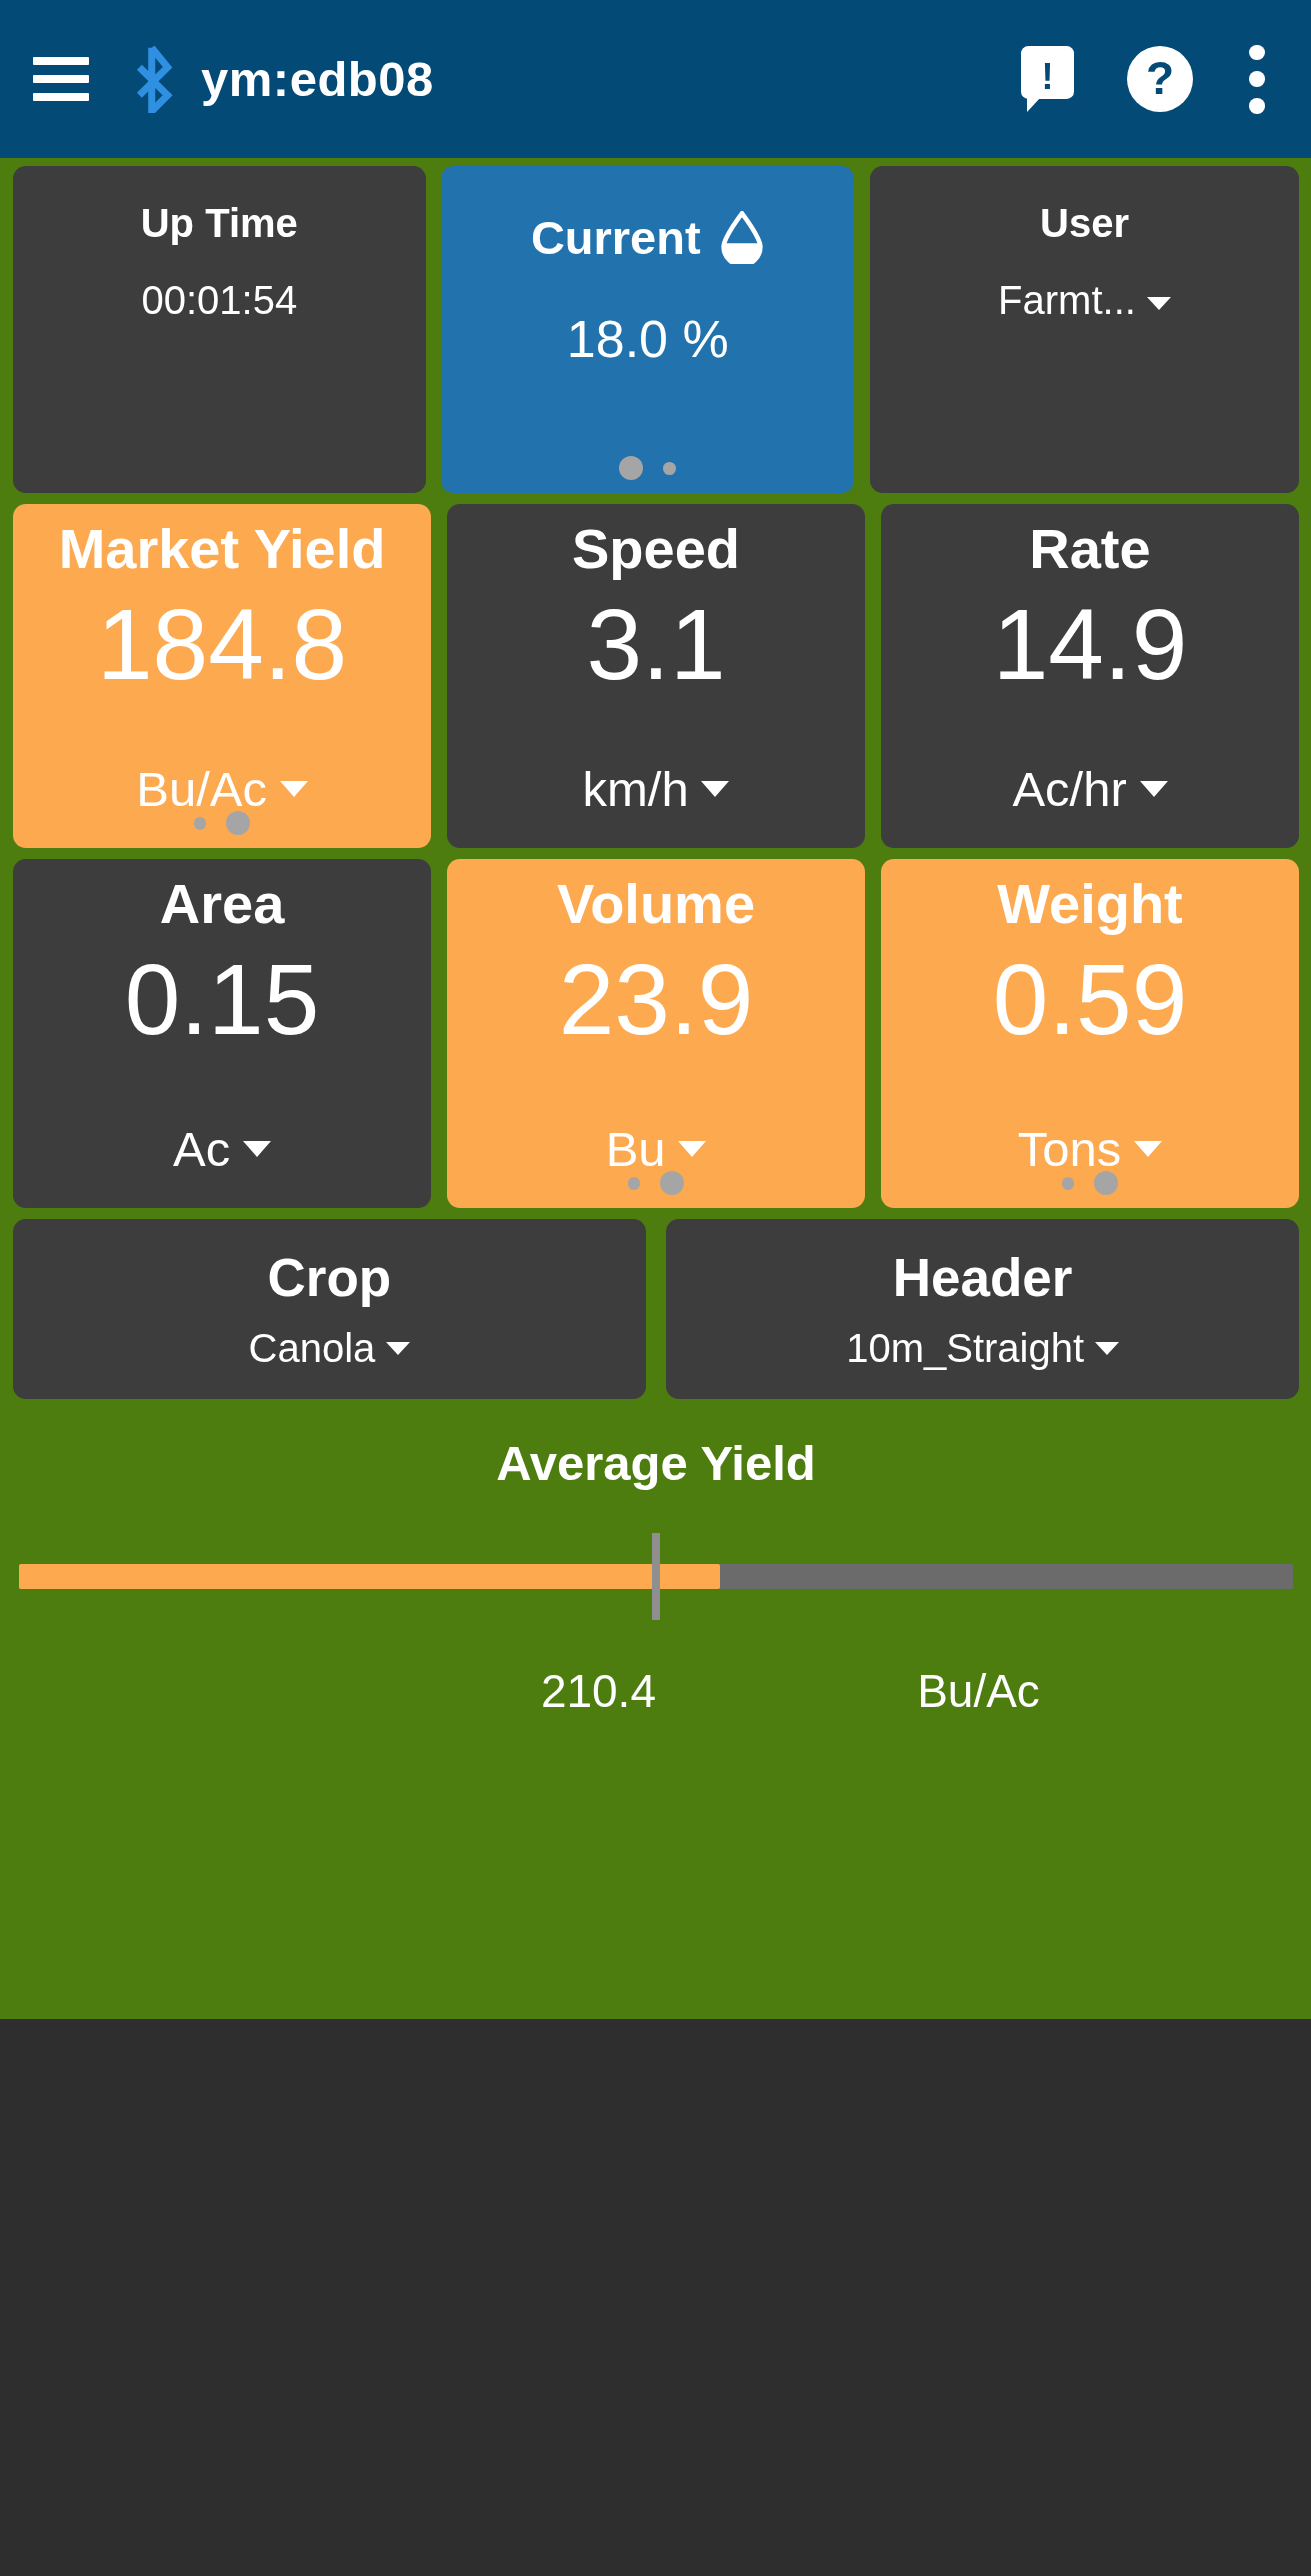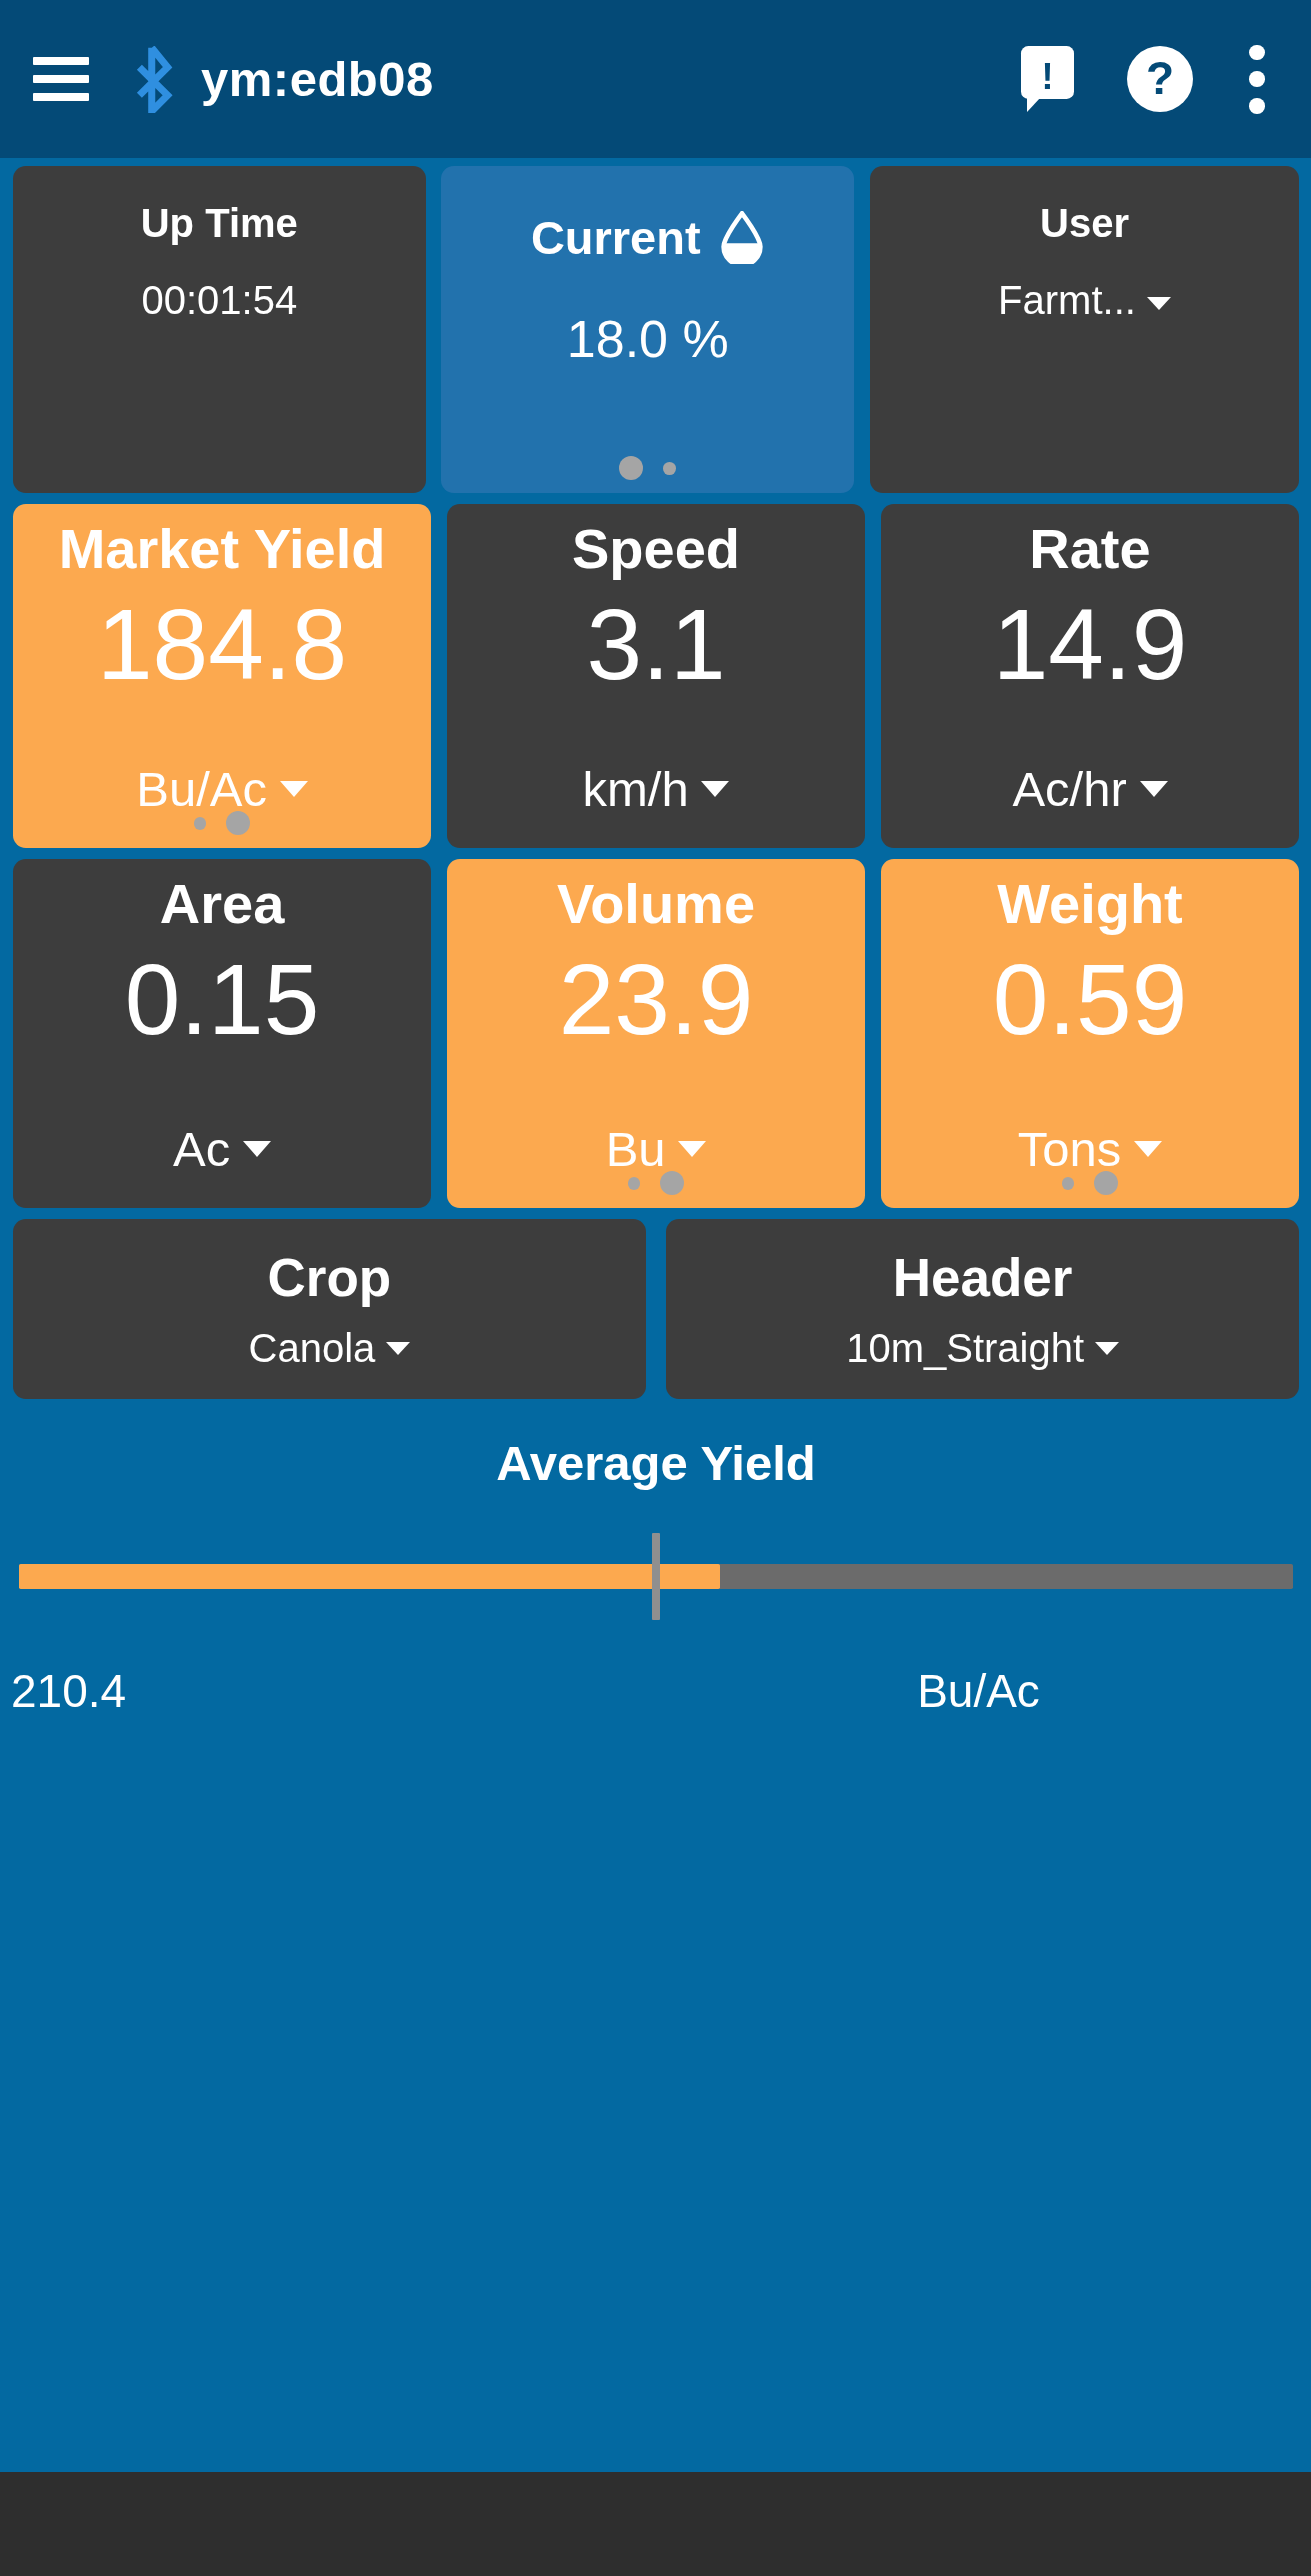--- a/index.html
+++ b/index.html
@@ -2,21 +2,21 @@
 <html style="font-size:14.6px"><head>
 <meta charset="utf-8">
 <style>
   * { margin:0; padding:0; box-sizing:border-box; }
   html, body {
     width:1312px; height:2576px;
     background:#2e2e2e;
     font-family:"Liberation Sans", sans-serif;
     overflow:hidden;
   }
-  .app { width:1312px; height:2472px; display:flex; flex-direction:column; background:#0369a1; }
+  .app { width:1312px; height:2019px; display:flex; flex-direction:column; background:#4d7c0f; }
 
   
   .appbar {
     height:158px; background:#044a77; flex:none;
     display:flex; align-items:center; padding:0 33px; position:relative;
   }
   .hamburger { width:56px; height:44px; display:flex; flex-direction:column; justify-content:space-between; margin-right:36px; cursor:pointer; }
   .hamburger span { display:block; height:8.2px; background:#fff; border-radius:0.9px; width:100%; }
   .bt-icon { width:56px; height:71px; margin-right:20px; display:flex; align-items:center; justify-content:center; }
   .bt-icon svg { width:47px; height:67px; }
@@ -79,21 +79,21 @@
   .sel .s-value { font-size:40px; margin-top:18px; display:flex; align-items:center; }
 
   
   .gauge { flex:1; display:flex; flex-direction:column; align-items:center; padding:36px 11px 12px 11px; }
   .gauge-title { color:#fff; font-size:49px; font-weight:bold; }
   .bar-wrap { position:relative; width:100%; height:87px; margin-top:42px; display:flex; align-items:center; }
   .bar-track { position:absolute; left:8.2px; right:8.2px; height:25.5px; background:#6b6b6b; border-radius:1.8px; }
   .bar-fill { position:absolute; left:8.2px; height:25.5px; background:#fca94f; border-radius:1.8px; }
   .bar-tick { position:absolute; width:8.2px; height:87px; background:#8f8f8f; border-radius:0.9px; }
   .gauge-foot { width:100%; display:flex; margin-top:44px; color:#fff; font-size:46px; }
-  .gauge-foot .gv { width:50%; text-align:left; }
+  .gauge-foot .gv { width:50%; text-align:right; }
   .gauge-foot .gu { width:50%; text-align:center; }
 </style>
 </head>
 <body>
 
 <div class="app">
 
   <div class="appbar">
     <div class="hamburger">
       <span></span>

